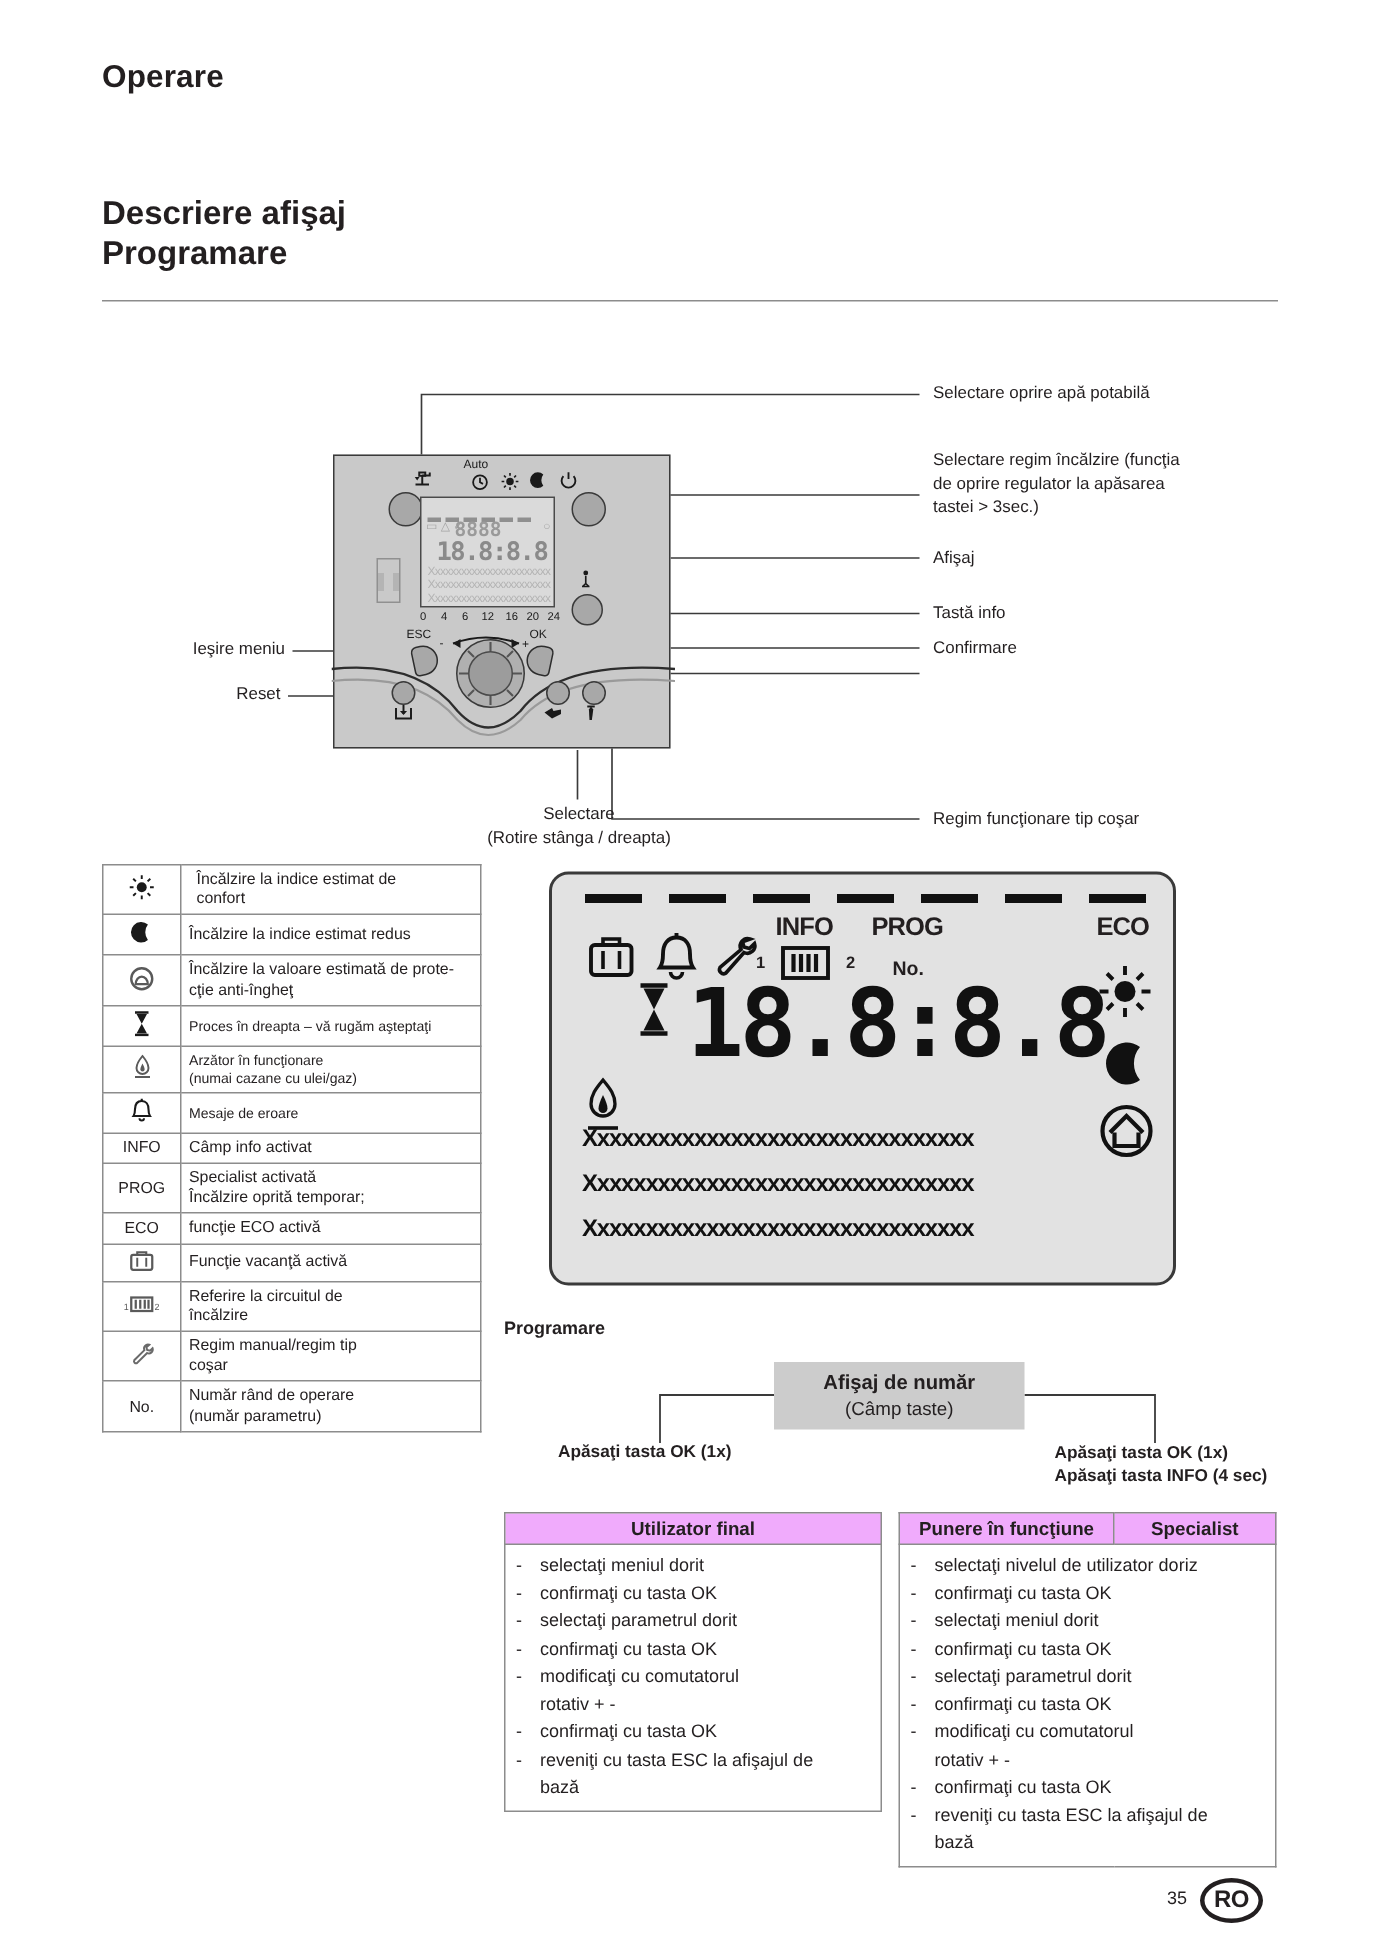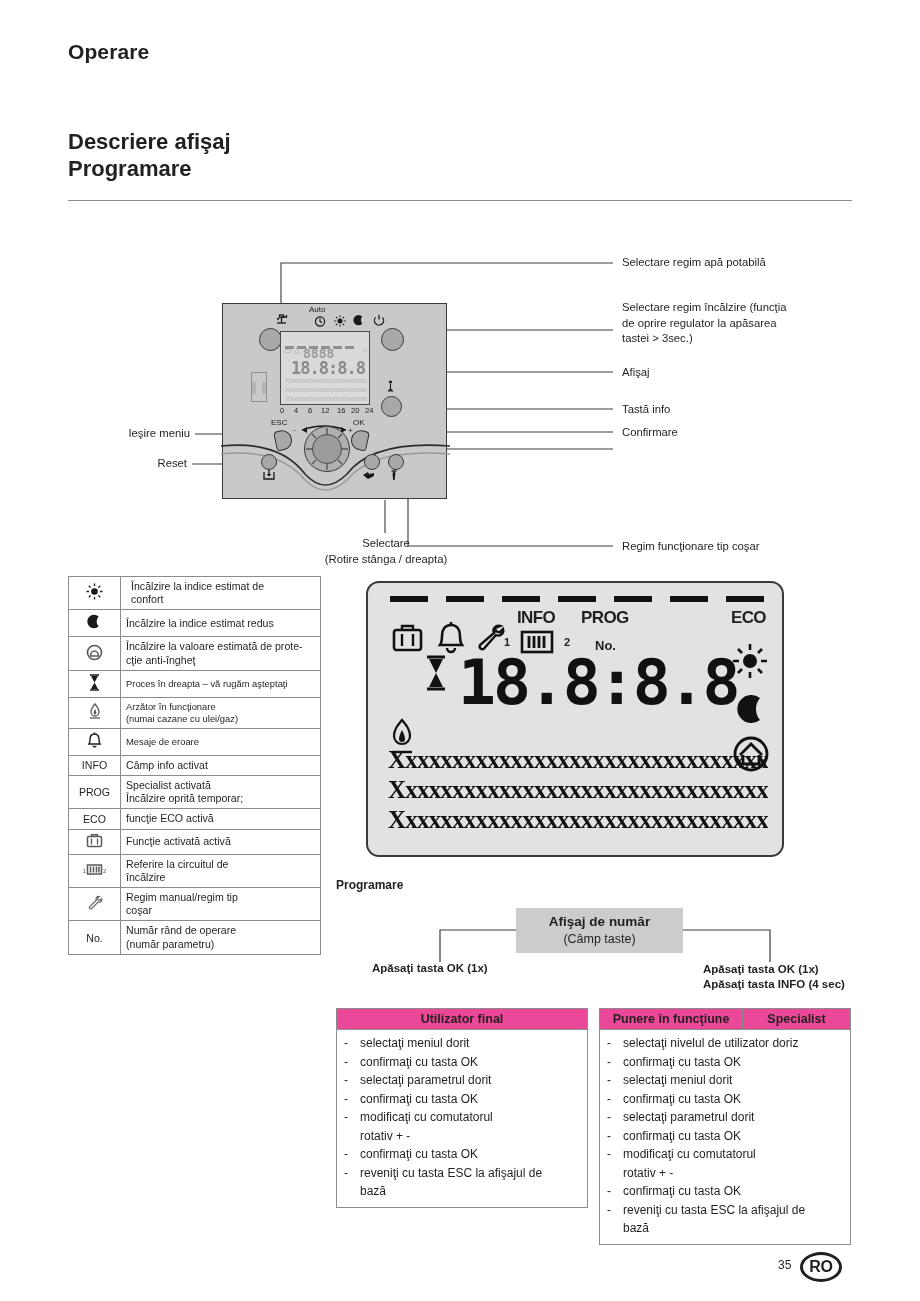--- a/index.html
+++ b/index.html
@@ -222,23 +222,23 @@
   #lcd-big-digits {
     position: absolute; left: 90px; top: 68px;
     font-family: "DejaVu Sans Mono", monospace;
     font-size: 63px; font-weight: bold; color: #111;
     letter-spacing: -3px; line-height: 63px;
   }
   #lcd-rad-wrap { position: absolute; left: 148px; top: 45px; }
   .rad-num { position: absolute; font-size: 11px; font-weight: bold; top: 8px; }
   #lcd-xrows { position: absolute; left: 20px; top: 162px; width: 380px; }
   #lcd-xrows div {
-    font-size: 25px; font-weight: bold; letter-spacing: -.8px;
+    font-size: 16px; font-weight: bold; letter-spacing: -.8px;
     color: #111; line-height: 30px; white-space: nowrap;
-    overflow: hidden; font-family: Liberation Serif, serif;
+    overflow: hidden; font-family: Liberation Sans, sans-serif;
   }
 
   
   #prog-label {
     position: absolute; left: 336px; top: 878px;
     font-size: 12px; font-weight: bold;
   }
   #basic-box {
     position: absolute; left: 516px; top: 908px;
     width: 167px; height: 45px;
@@ -259,21 +259,21 @@
     position: absolute; left: 703px; top: 962px;
     font-size: 11.5px; font-weight: bold; line-height: 15px;
   }
 
   
   .proc-table {
     position: absolute; border-collapse: collapse;
     font-size: 12px; color: #231f20;
   }
   .proc-table th {
-    border: 1px solid #8c8c8c; background: #ec4899;
+    border: 1px solid #8c8c8c; background: #f0abfc;
     font-size: 12.5px; font-weight: bold; padding: 3px 4px;
   }
   .proc-table td {
     border: 1px solid #8c8c8c; padding: 4px 6px 6px 6px; vertical-align: top;
   }
   .proc-table ul { margin: 0; padding: 0; list-style: none; }
   .proc-table li {
     position: relative; padding-left: 17px; line-height: 18.5px;
   }
   .proc-table li .dash { position: absolute; left: 1px; top: 0; }
@@ -457,21 +457,21 @@
         </svg>
     </div>
     <div id="ico-sweep">
       <svg width="12" height="12" viewBox="0 0 12 12">
           <path d="M6 1 L7.5 3 L6.6 10 L5 10 L4.6 3z" fill="#1a1a1a"></path>
           <path d="M3.5 1 h5" stroke="#1a1a1a" stroke-width="1.3"></path>
         </svg>
     </div>
   </div>
 
-  <div class="callout-text" style="left:622px; top:255px;">Selectare regim apă potabilă</div>
+  <div class="callout-text" style="left:622px; top:255px;">Selectare oprire apă potabilă</div>
   <div class="callout-text" style="left:622px; top:300px; white-space:pre-line;">Selectare regim încălzire (funcţia
 de oprire regulator la apăsarea
 tastei &gt; 3sec.)</div>
   <div class="callout-text" style="left:622px; top:365px;">Afişaj</div>
   <div class="callout-text" style="left:622px; top:402px;">Tastă info</div>
   <div class="callout-text" style="left:622px; top:425px;">Confirmare</div>
   <div class="callout-text" style="left:622px; top:539px;">Regim funcţionare tip coşar</div>
 
   <div class="callout-left" style="left:60px; top:427px; width:130px;">Ieşire meniu</div>
   <div class="callout-left" style="left:60px; top:457px; width:127px;">Reset</div>
@@ -557,21 +557,21 @@
         <td class="desc">funcţie ECO activă</td>
       </tr>
       <tr>
         <td class="sym">
           <svg width="19" height="15" viewBox="0 0 19 15">
               <rect x="2.5" y="3.5" width="14" height="10" rx="1.3" fill="none" stroke="#5a5a5a" stroke-width="1.5"></rect>
           <path d="M6.5 3.5 V1.8 h6 V3.5" fill="none" stroke="#5a5a5a" stroke-width="1.4"></path>
           <path d="M6.5 5.5 V11.5 M12.5 5.5 V11.5" stroke="#5a5a5a" stroke-width="1.3"></path>
             </svg>
         </td>
-        <td class="desc">Funcţie activată activă</td>
+        <td class="desc">Funcţie vacanţă activă</td>
       </tr>
       <tr>
         <td class="sym">
           <svg width="26" height="15" viewBox="0 0 26 15">
             <text x="0.5" y="11" font-size="6" font-family="Liberation Sans" fill="#5a5a5a">1</text>
             <text x="21" y="11" font-size="6" font-family="Liberation Sans" fill="#5a5a5a">2</text>
             <rect x="5.5" y="3" width="14" height="9" fill="none" stroke="#5a5a5a" stroke-width="1.5"></rect>
             <g stroke="#5a5a5a" stroke-width="1.5">
                 <path d="M8.5 4.5V10.5M11.5 4.5V10.5M14.5 4.5V10.5M17 4.5V10.5"></path>
               </g>

